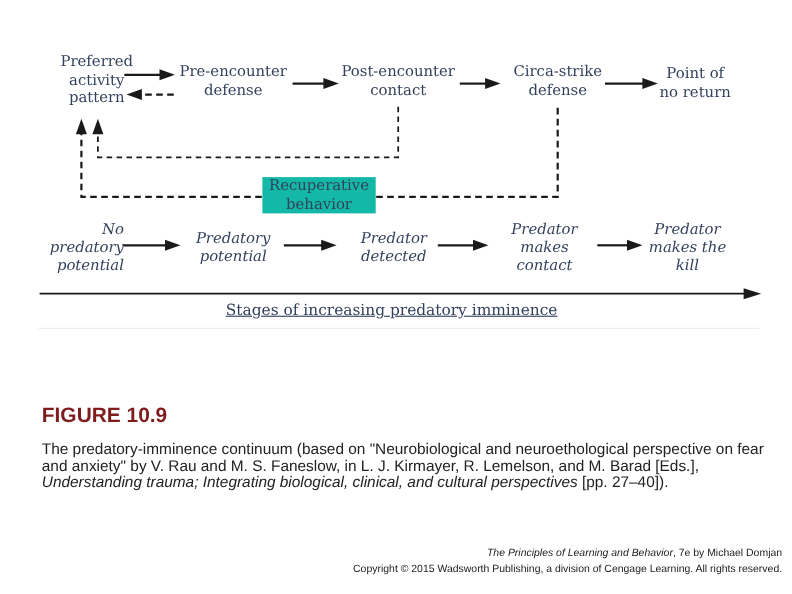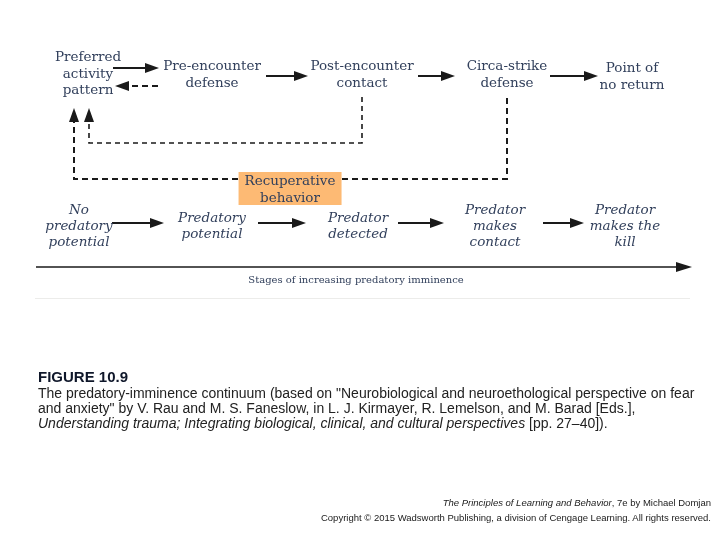--- a/index.html
+++ b/index.html
@@ -12,31 +12,31 @@
   
   .diagram{position:absolute;left:0;top:0;width:720px;height:310px;}
   .diagram svg{position:absolute;left:0;top:0;}
   .dg-label{
     position:absolute;transform:translateX(-50%);
     text-align:center;white-space:pre-line;
     font-family:"DejaVu Serif","Liberation Serif",serif;
     color:#32405c;font-size:13.5px;line-height:16.5px;
   }
   .dg-label.it{font-style:italic;line-height:16px;}
-  .dg-label.mid{background:#fdba74;padding:0 6px;margin-top:11px;}
+  .dg-label.mid{background:#14b8a6;padding:0 6px;}
   .axis-label{
     position:absolute;transform:translateX(-50%);
     font-family:"DejaVu Serif","Liberation Serif",serif;
-    color:#32405c;font-size:10px;white-space:nowrap;
+    color:#32405c;font-size:14px;white-space:nowrap;text-decoration:underline;
   }
   .panel-edge{position:absolute;left:35px;top:298px;width:655px;height:1px;background:#ececea;}
 
   
   .caption{position:absolute;left:38px;top:368px;width:662px;}
-  .fig-label{font-size:15px;font-weight:bold;color:#0f172a;margin:0 0 1px 0;}
+  .fig-label{font-size:19px;font-weight:bold;color:#7f1d1d;margin:0 0 11px 0;}
   .cap-text{font-size:14px;line-height:15px;color:#222;margin:0;}
   .cap-text .it{font-style:italic;}
 
   
   .footer{position:absolute;right:9px;top:495px;text-align:right;font-size:9.5px;line-height:15px;color:#1a1a1a;}
   .footer .it{font-style:italic;margin-left:16px;}
 </style>
 </head>
 <body>
 
@@ -97,21 +97,21 @@
     <div class="dg-label" style="left:362px;top:57px;">Post-encounter
 contact</div>
     <div class="dg-label" style="left:507px;top:57px;">Circa-strike
 defense</div>
     <div class="dg-label" style="left:632px;top:59px;">Point of
 no return</div>
 
     <div class="dg-label mid" style="left:290px;top:161px;">Recuperative
 behavior</div>
 
-    <div class="dg-label it" style="left:79px;top:201px;">No
+    <div class="dg-label it" style="left:79px;top:201px;text-align:right;">No
 predatory
 potential</div>
     <div class="dg-label it" style="left:212px;top:209px;">Predatory
 potential</div>
     <div class="dg-label it" style="left:358px;top:209px;">Predator
 detected</div>
     <div class="dg-label it" style="left:495px;top:201px;">Predator
 makes
 contact</div>
     <div class="dg-label it" style="left:625px;top:201px;">Predator

